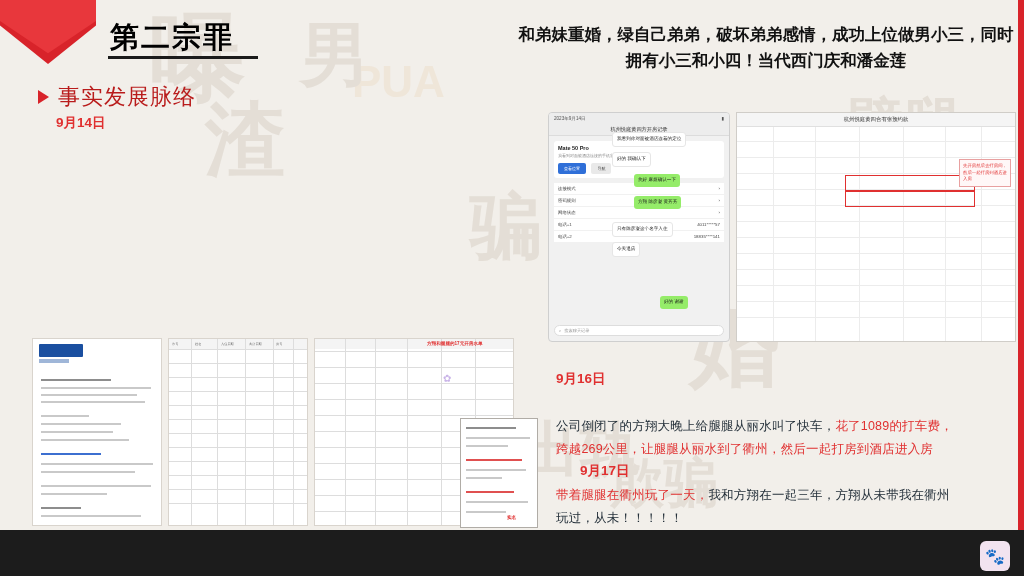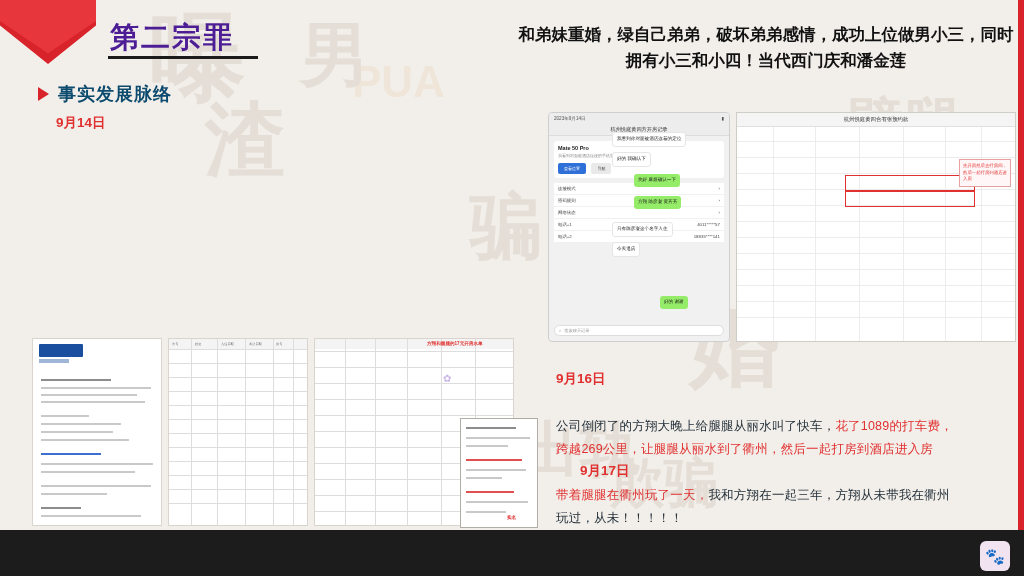--- a/index.html
+++ b/index.html
@@ -37,21 +37,21 @@
     top: 0; left: 0;
     width: 96px; height: 58px;
     background: #e8373c;
     clip-path: polygon(0 0, 100% 0, 100% 36%, 50% 92%, 0 36%);
   }
   .title-main {
     position: absolute;
     left: 110px; top: 18px;
     font-size: 29px;
     font-weight: bold;
-    color: #4c1d95;
+    color: #000000;
     letter-spacing: 2px;
   }
   .title-underline {
     position: absolute;
     left: 108px; top: 56px;
     width: 150px; height: 3px;
     background: #1b1b1b;
   }
   
   .headline {
@@ -71,21 +71,21 @@
     display: flex; align-items: center;
     gap: 9px;
   }
   .tri {
     width: 0; height: 0;
     border-left: 11px solid #d8232a;
     border-top: 7px solid transparent;
     border-bottom: 7px solid transparent;
   }
   .section-head-text {
-    font-size: 18px; font-weight: bold; color: #0c4a6e;
+    font-size: 22px; font-weight: normal; color: #b91c1c;
     letter-spacing: 1px;
   }
   .date-label {
     position: absolute;
     font-size: 13.5px;
     font-weight: bold;
     color: #e03030;
   }
   .para {
     position: absolute;

